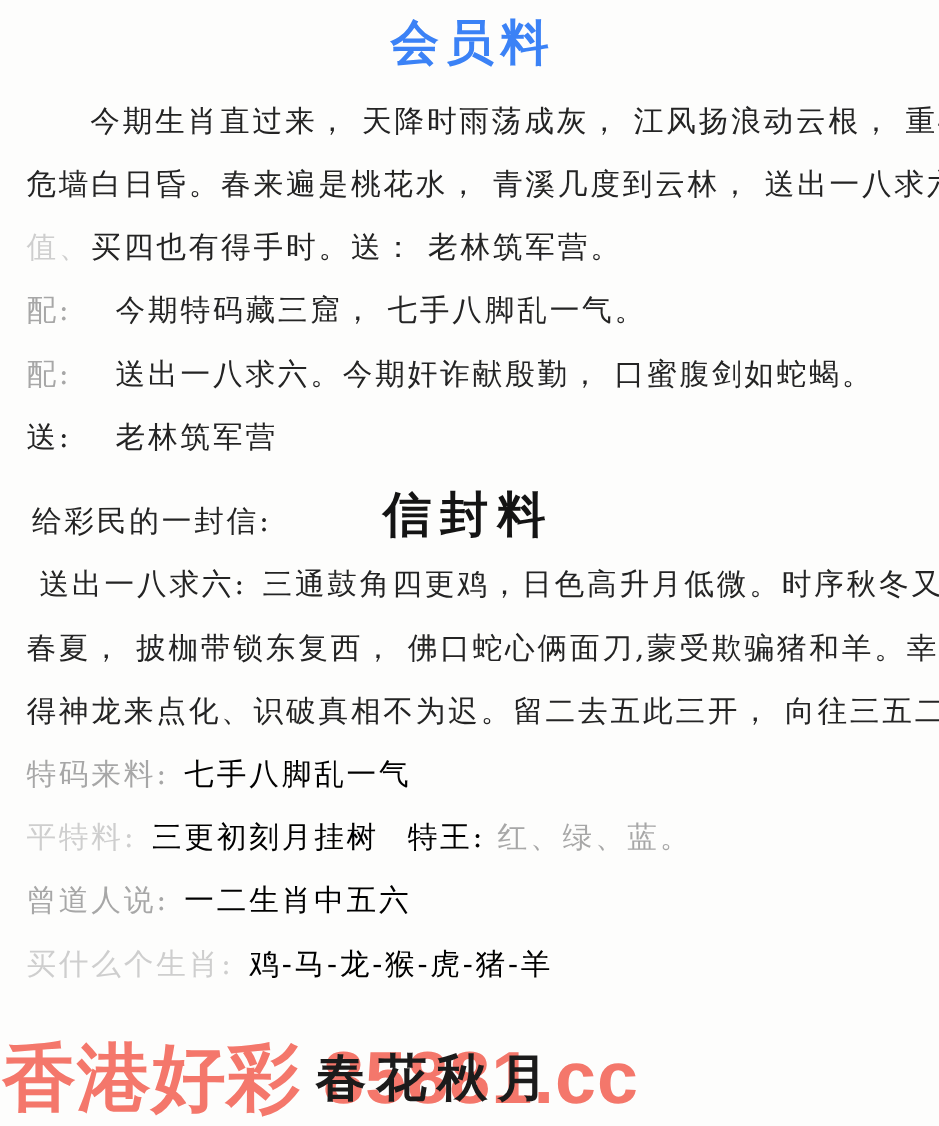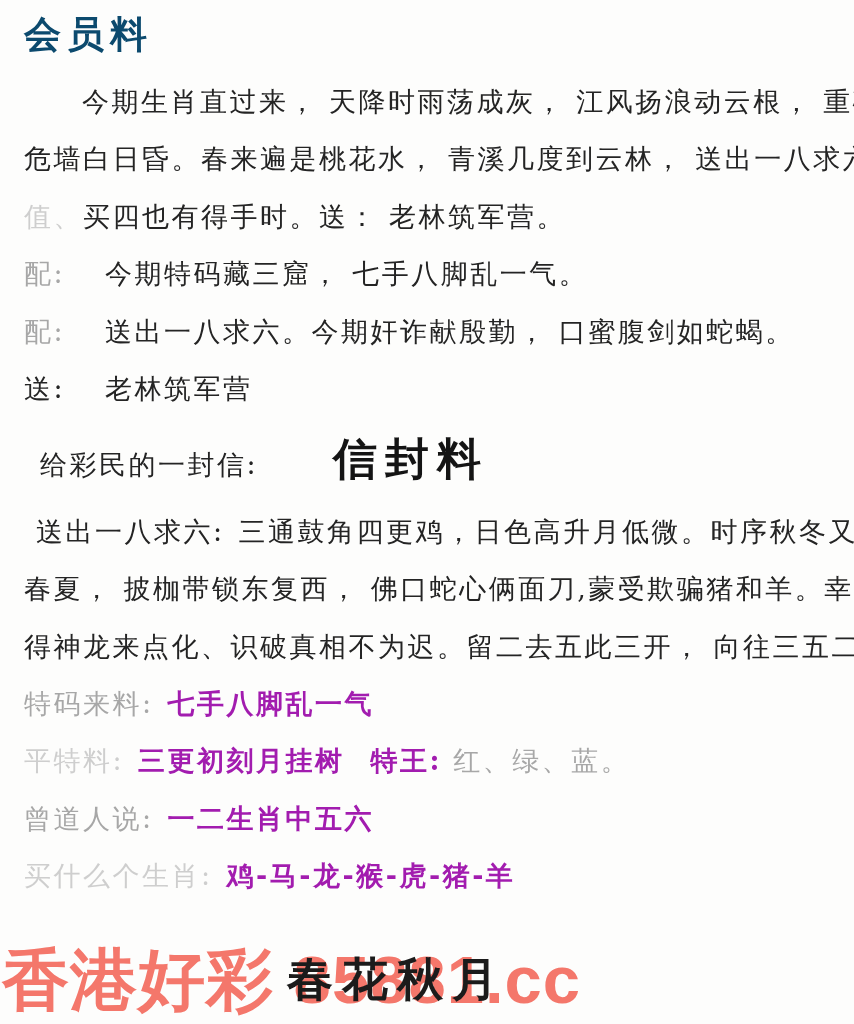--- a/index.html
+++ b/index.html
@@ -11,46 +11,47 @@
     font-family: "DejaVu Serif", "Liberation Serif", serif;
     color: #1e1e1e;
   }
   .doc {
     position: absolute; inset: 0;
     padding: 8px 18px 0 24px;
     box-sizing: border-box;
   }
   .title {
     margin: 2px 0 26px;
-    font-size: 37px;
+    text-align: center;
+    font-size: 44px;
     font-weight: 700;
     letter-spacing: 6px;
-    color: #0c4a6e;
+    color: #3b82f6;
   }
   .line {
     font-size: 27px;
     line-height: 1.2;
     margin: 0 0 25px;
     letter-spacing: 2.5px;
     white-space: nowrap;
     color: #242424;
   }
   .indent1 { text-indent: 58px; }
   .indent2 { text-indent: 12px; }
   .label { margin-right: 14px; }
   .faded { color: #8b8b8b; opacity: .75; }
   .vfaded { color: #a9a9a9; opacity: .55; }
-  .bold { font-weight: 700; color: #a21caf; }
+  .bold { font-weight: 400; color: #000000; }
   .gap { display: inline-block; width: 26px; }
   .envelope-line { display: flex; align-items: baseline; margin: 0 0 18px; }
   .envelope-heading {
     font-size: 44px;
     font-weight: 700;
     letter-spacing: 8px;
-    margin-left: 59px;
+    margin-left: 96px;
     color: #141414;
   }
   .footer { position: absolute; left: 0; bottom: 0; width: 100%; height: 90px; }
   .watermark {
     position: absolute; left: 2px; bottom: -2px;
     font-family: "Liberation Sans", "DejaVu Sans", sans-serif;
     font-weight: 800;
     font-size: 67px;
     letter-spacing: 1px;
     white-space: nowrap;
@@ -87,21 +88,21 @@
     <span class="label faded">配:</span><span class="gap"></span><span>今期特码藏三窟， 七手八脚乱一气。</span>
   </p>
   <p class="line">
     <span class="label faded">配:</span><span class="gap"></span><span>送出一八求六。今期奸诈献殷勤， 口蜜腹剑如蛇蝎。</span>
   </p>
   <p class="line">
     <span class="label">送:</span><span class="gap"></span><span>老林筑军营</span>
   </p>
 
   <div class="envelope-line">
-    <span class="line" style="margin:16px">给彩民的一封信:</span>
+    <span class="line" style="margin:5px">给彩民的一封信:</span>
     <span class="envelope-heading">信封料</span>
   </div>
 
   <p class="line indent2">
     <span class="label">送出一八求六:</span><span>三通鼓角四更鸡，日色高升月低微。时序秋冬又</span>
   </p>
   <p class="line">
     <span>春夏， 披枷带锁东复西， 佛口蛇心俩面刀,蒙受欺骗猪和羊。幸</span>
   </p>
   <p class="line">

